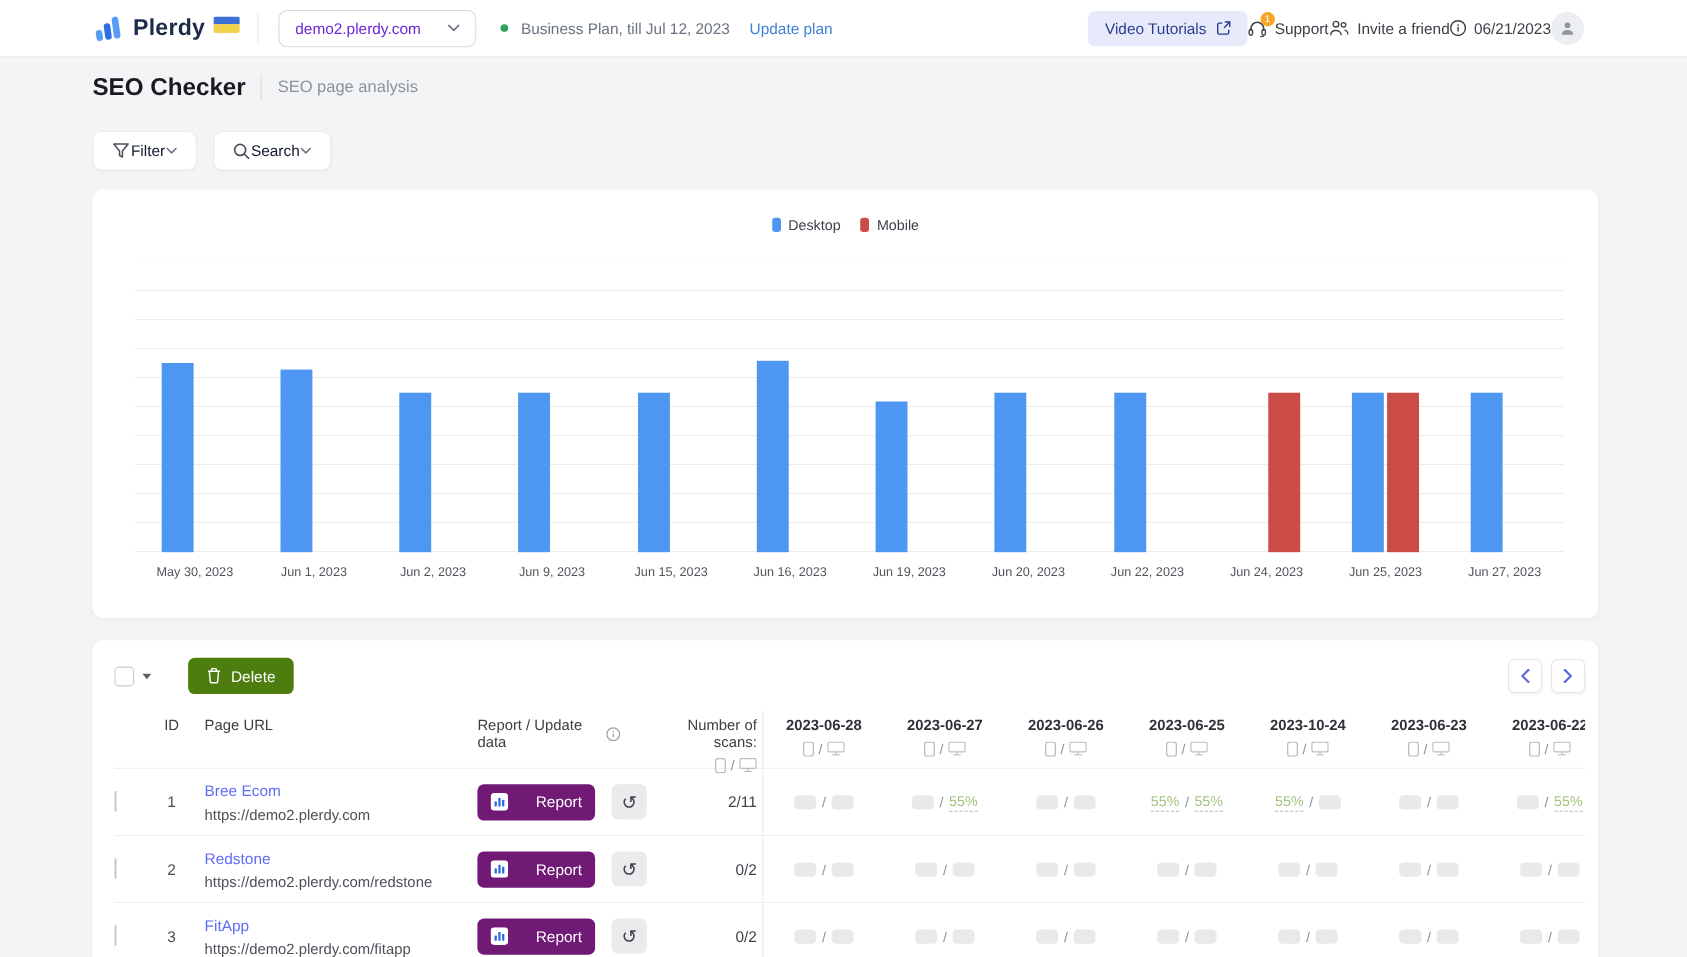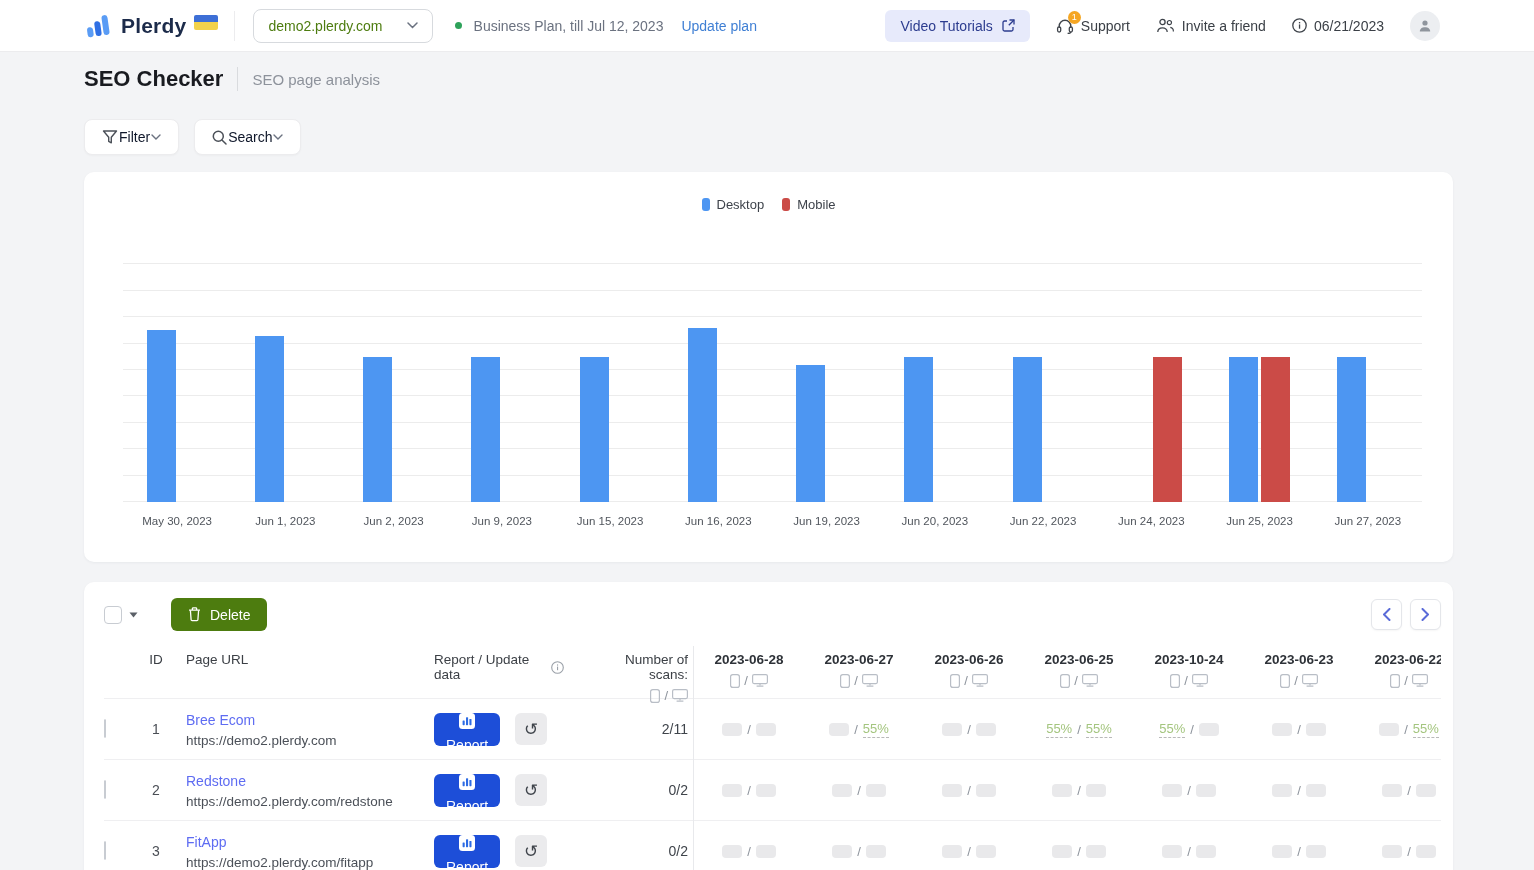--- a/index.html
+++ b/index.html
@@ -9,25 +9,25 @@
   
   .topbar { height:52px; background:#fff; border-bottom:1px solid #ececee;
             display:flex; align-items:center; padding:0 94px 0 84px; }
   .logo-wrap { display:flex; align-items:flex-start; gap:8px; }
   .logo-row { display:flex; align-items:center; gap:7px; }
   .logo-text { font-size:21px; font-weight:800; color:#1c2b4a; letter-spacing:.2px; }
   .ua-flag { width:24px; height:15px; border-radius:2px; overflow:hidden; margin-top:2px; }
   .ua-flag .b { height:50%; background:#3d6fd6; } .ua-flag .y { height:50%; background:#f2d24b; }
   .v-div { width:1px; height:30px; background:#ececee; margin:0 18px 0 16px; }
   .domain-select { display:flex; align-items:center; gap:24px; border:1px solid #d7dade;
-                   border-radius:8px; padding:8px 14px; font-size:14px; color:#4d7c0f; background:#fff; cursor:pointer; }
+                   border-radius:8px; padding:8px 14px; font-size:14px; color:#6d28d9; background:#fff; cursor:pointer; }
   .plan { display:flex; align-items:center; gap:12px; margin-left:22px; font-size:14px; color:#6b7280; }
   .dot { width:7px; height:7px; border-radius:50%; background:#2ea25a; }
   .update-plan { color:#3f7fd4; margin-left:6px; cursor:pointer; font-size:14px; }
-  .topbar-right { margin-left:auto; display:flex; align-items:center; gap:26px; }
+  .topbar-right { margin-left:auto; display:flex; align-items:center; }
   .btn-video { display:flex; align-items:center; gap:9px; background:#e7eafb; color:#2c3c8f;
                border:none; border-radius:6px; padding:8px 15px; font-size:14px; font-family:inherit; cursor:pointer; }
   .top-item { display:flex; align-items:center; gap:7px; font-size:14px; color:#3a3f46; cursor:pointer; }
   .support-icon-wrap { position:relative; display:inline-flex; }
   .badge { position:absolute; top:-7px; right:-7px; min-width:13px; height:13px; border-radius:50%;
            background:#f5a623; color:#fff; font-size:9px; display:flex; align-items:center; justify-content:center; }
   .avatar { width:30px; height:30px; border-radius:50%; background:#eceef1; display:flex;
             align-items:center; justify-content:center; cursor:pointer; }
 
   
@@ -80,22 +80,22 @@
   .h-scans { text-align:right; padding-right:5px; }
   .scan-icons { display:flex; align-items:center; gap:4px; justify-content:flex-end; margin-top:6px; color:#b9bec6; font-size:12px; padding-right:5px; }
 
   .fx-row { display:grid; grid-template-columns:34px 36px 260px 160px 99px; align-items:center;
             height:61px; border-top:1px solid #efeff1; }
   .row-id { text-align:center; font-size:14px; color:#4a4e55; }
   .row-urlcell { padding-left:12px; }
   .row-name { font-size:14px; color:#5e6cf2; cursor:pointer; }
   .row-url { font-size:13.5px; color:#4b5058; margin-top:4px; }
   .row-report { display:flex; align-items:center; }
-  .btn-report { display:flex; align-items:center; gap:8px; background:#1d4ed8; color:#fff; border:none;
-                border-radius:6px; height:33px; padding:0 12px; font-size:14px; font-family:inherit; cursor:pointer;flex-direction:column; }
+  .btn-report { display:flex; align-items:center; gap:25px; background:#701a75; color:#fff; border:none;
+                border-radius:6px; height:33px; padding:0 12px; font-size:14px; font-family:inherit; cursor:pointer; }
   .btn-refresh { width:32px; height:32px; margin-left:15px; background:#ebebed; border:none; border-radius:6px;
                  font-size:17px; color:#3f444b; cursor:pointer; line-height:1; }
   .row-scans { text-align:right; padding-right:5px; font-size:14px; color:#3f444b; }
 
   .d-head { display:flex; height:52px; }
   .d-col { width:110px; flex:none; text-align:center; }
   .d-date { font-size:13.5px; font-weight:700; color:#2e3238; padding-top:6px; }
   .d-icons { display:flex; align-items:center; gap:4px; justify-content:center; margin-top:6px; color:#b9bec6; font-size:12px; }
   .d-row { display:flex; height:61px; border-top:1px solid #efeff1; }
   .d-cell { width:110px; flex:none; display:flex; align-items:center; justify-content:center; gap:5px; }

